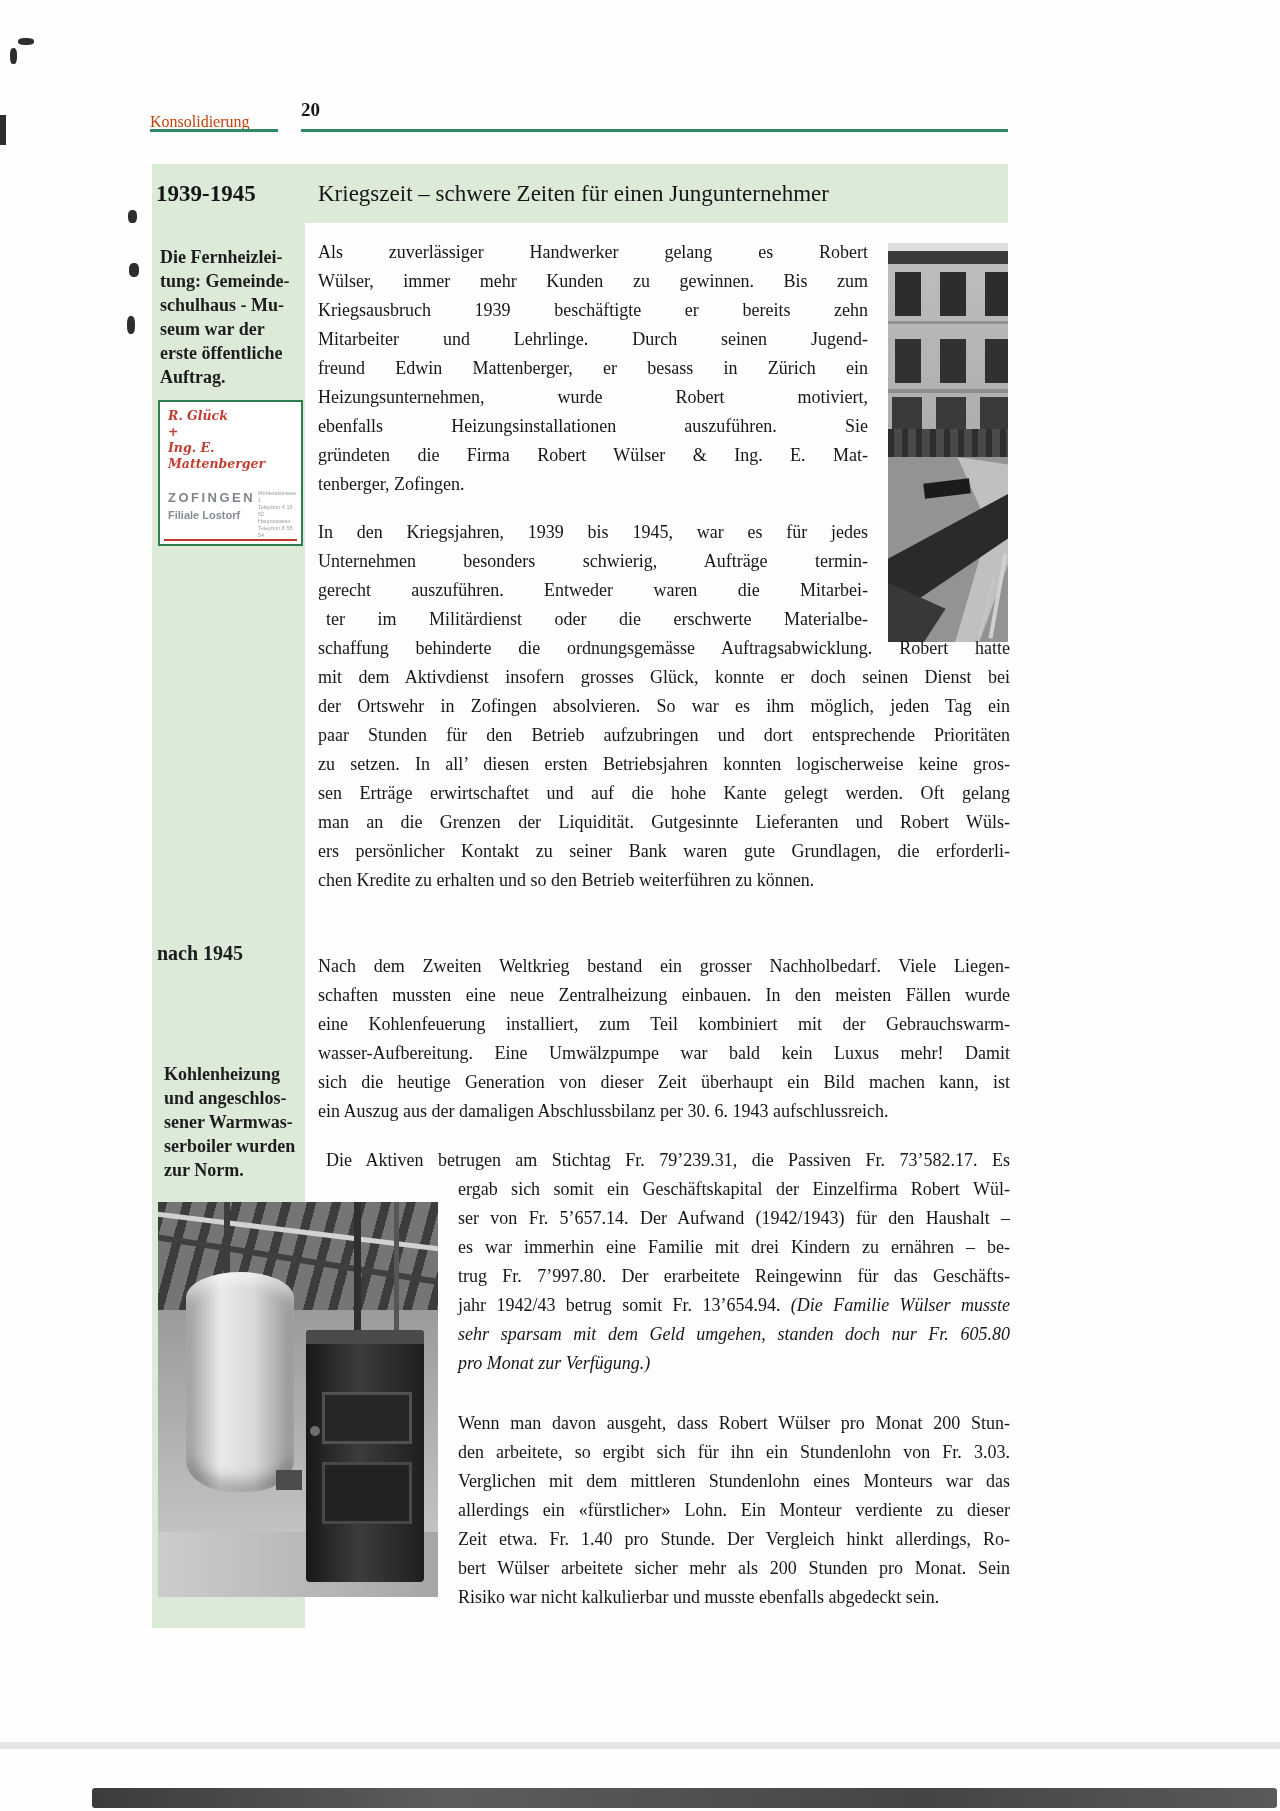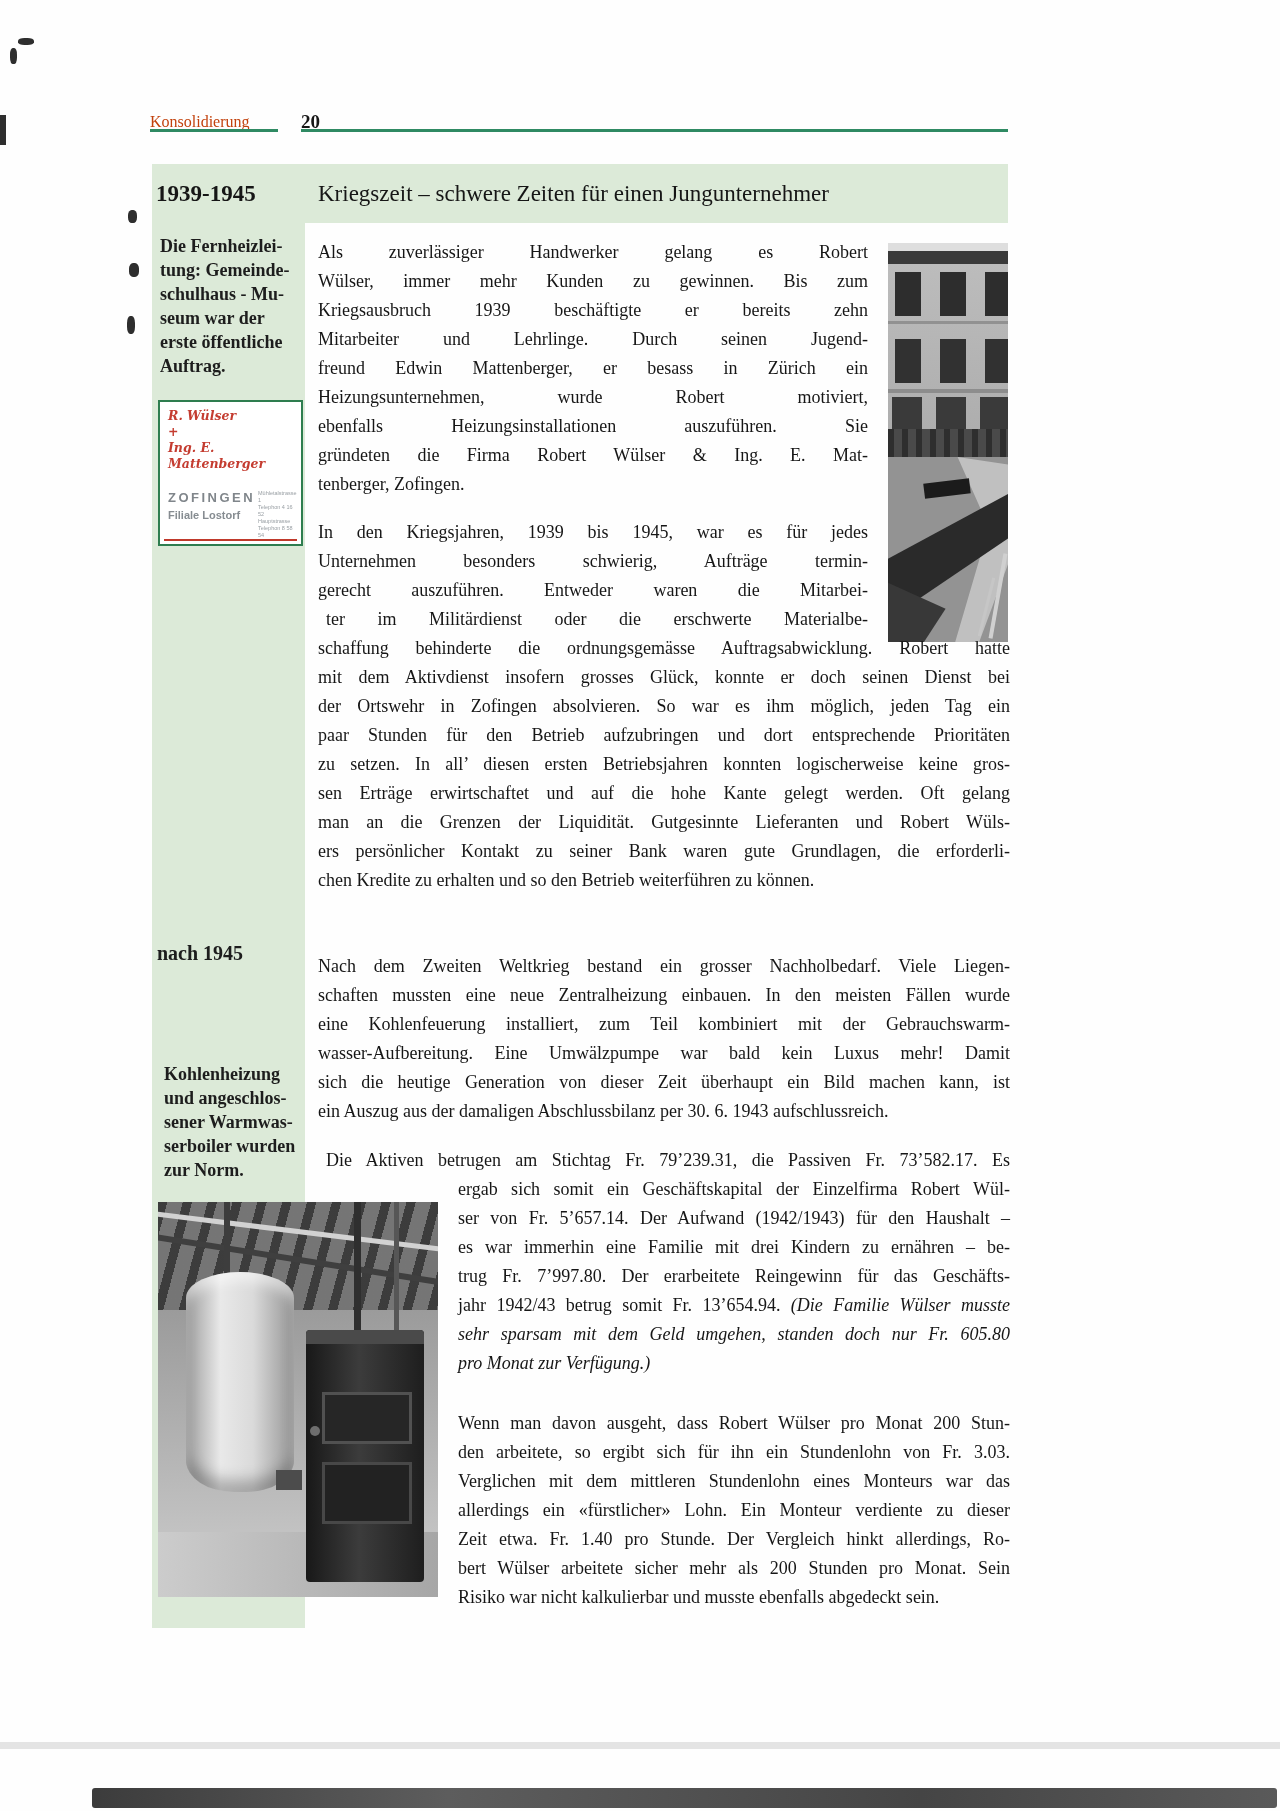--- a/index.html
+++ b/index.html
@@ -2,34 +2,34 @@
 <html><head>
 <meta charset="utf-8">
 <style>
   html,body{margin:0;padding:0;background:#ffffff;}
   #page{position:relative;width:1280px;height:1811px;background:#fefefe;overflow:hidden;
         font-family:"Liberation Serif",serif;color:#161616;}
   .abs{position:absolute;}
 
   
   .hdr-label{left:150px;top:113px;font-size:16px;color:#c2410c;}
-  .hdr-num{left:301px;top:99px;font-size:19px;font-weight:bold;margin-top:12px;}
+  .hdr-num{left:301px;top:99px;font-size:19px;font-weight:bold;}
   .rule{height:3px;background:#2f8a63;}
   .rule-l{left:150px;top:129px;width:128px;}
   .rule-r{left:301px;top:129px;width:707px;}
 
   
   .sidebar-bg{left:152px;top:164px;width:153px;height:1464px;background:#dcead8;}
   .titlebar{left:152px;top:164px;width:856px;height:59px;background:#dcead8;}
   .titlebar .years{position:absolute;left:4px;top:0;line-height:59px;font-size:23px;font-weight:bold;}
   .titlebar .title{position:absolute;left:166px;top:0;line-height:59px;font-size:23px;font-weight:normal;}
 
   
   .note{font-weight:bold;color:#1d1d1d;}
-  .n1{left:160px;top:234px;width:142px;font-size:18px;line-height:24px;}
+  .n1{left:160px;top:245px;width:142px;font-size:18px;line-height:24px;}
   .n2{left:157px;top:942px;font-size:20px;}
   .n3{left:164px;top:1062px;width:144px;font-size:18px;line-height:24px;}
   .side-lines .tline{text-align:left !important;text-align-last:left !important;}
 
   
   .card{left:158px;top:400px;width:145px;height:146px;background:#ffffff;
         border:2px solid #2e7d4f;box-sizing:border-box;}
   .card-script{position:absolute;left:8px;top:6px;width:128px;color:#c43c30;font-style:italic;
         font-family:"DejaVu Serif",serif;font-size:12.5px;line-height:16px;font-weight:bold;}
   .card-city{position:absolute;left:8px;top:88px;font-family:"Liberation Sans",sans-serif;
@@ -151,21 +151,21 @@
   <div class="abs note n3 side-lines">
       <div class="tline">Kohlenheizung</div>
       <div class="tline">und angeschlos-</div>
       <div class="tline">sener Warmwas-</div>
       <div class="tline">serboiler wurden</div>
       <div class="tline">zur Norm.</div>
     </div>
 
   <div class="abs card">
     <div class="card-script side-lines">
-        <div class="tline">R. Wülser</div>
+        <div class="tline">R. Glück</div>
         <div class="tline">+</div>
         <div class="tline">Ing. E. Mattenberger</div>
       </div>
     <div class="card-city">ZOFINGEN</div>
     <div class="card-branch">Filiale Lostorf</div>
     <div class="card-address side-lines">
         <div class="tline">Mühletalstrasse 1</div>
         <div class="tline">Telephon 4 16 52</div>
         <div class="tline">Hauptstrasse</div>
         <div class="tline">Telephon 8 58 54</div>

